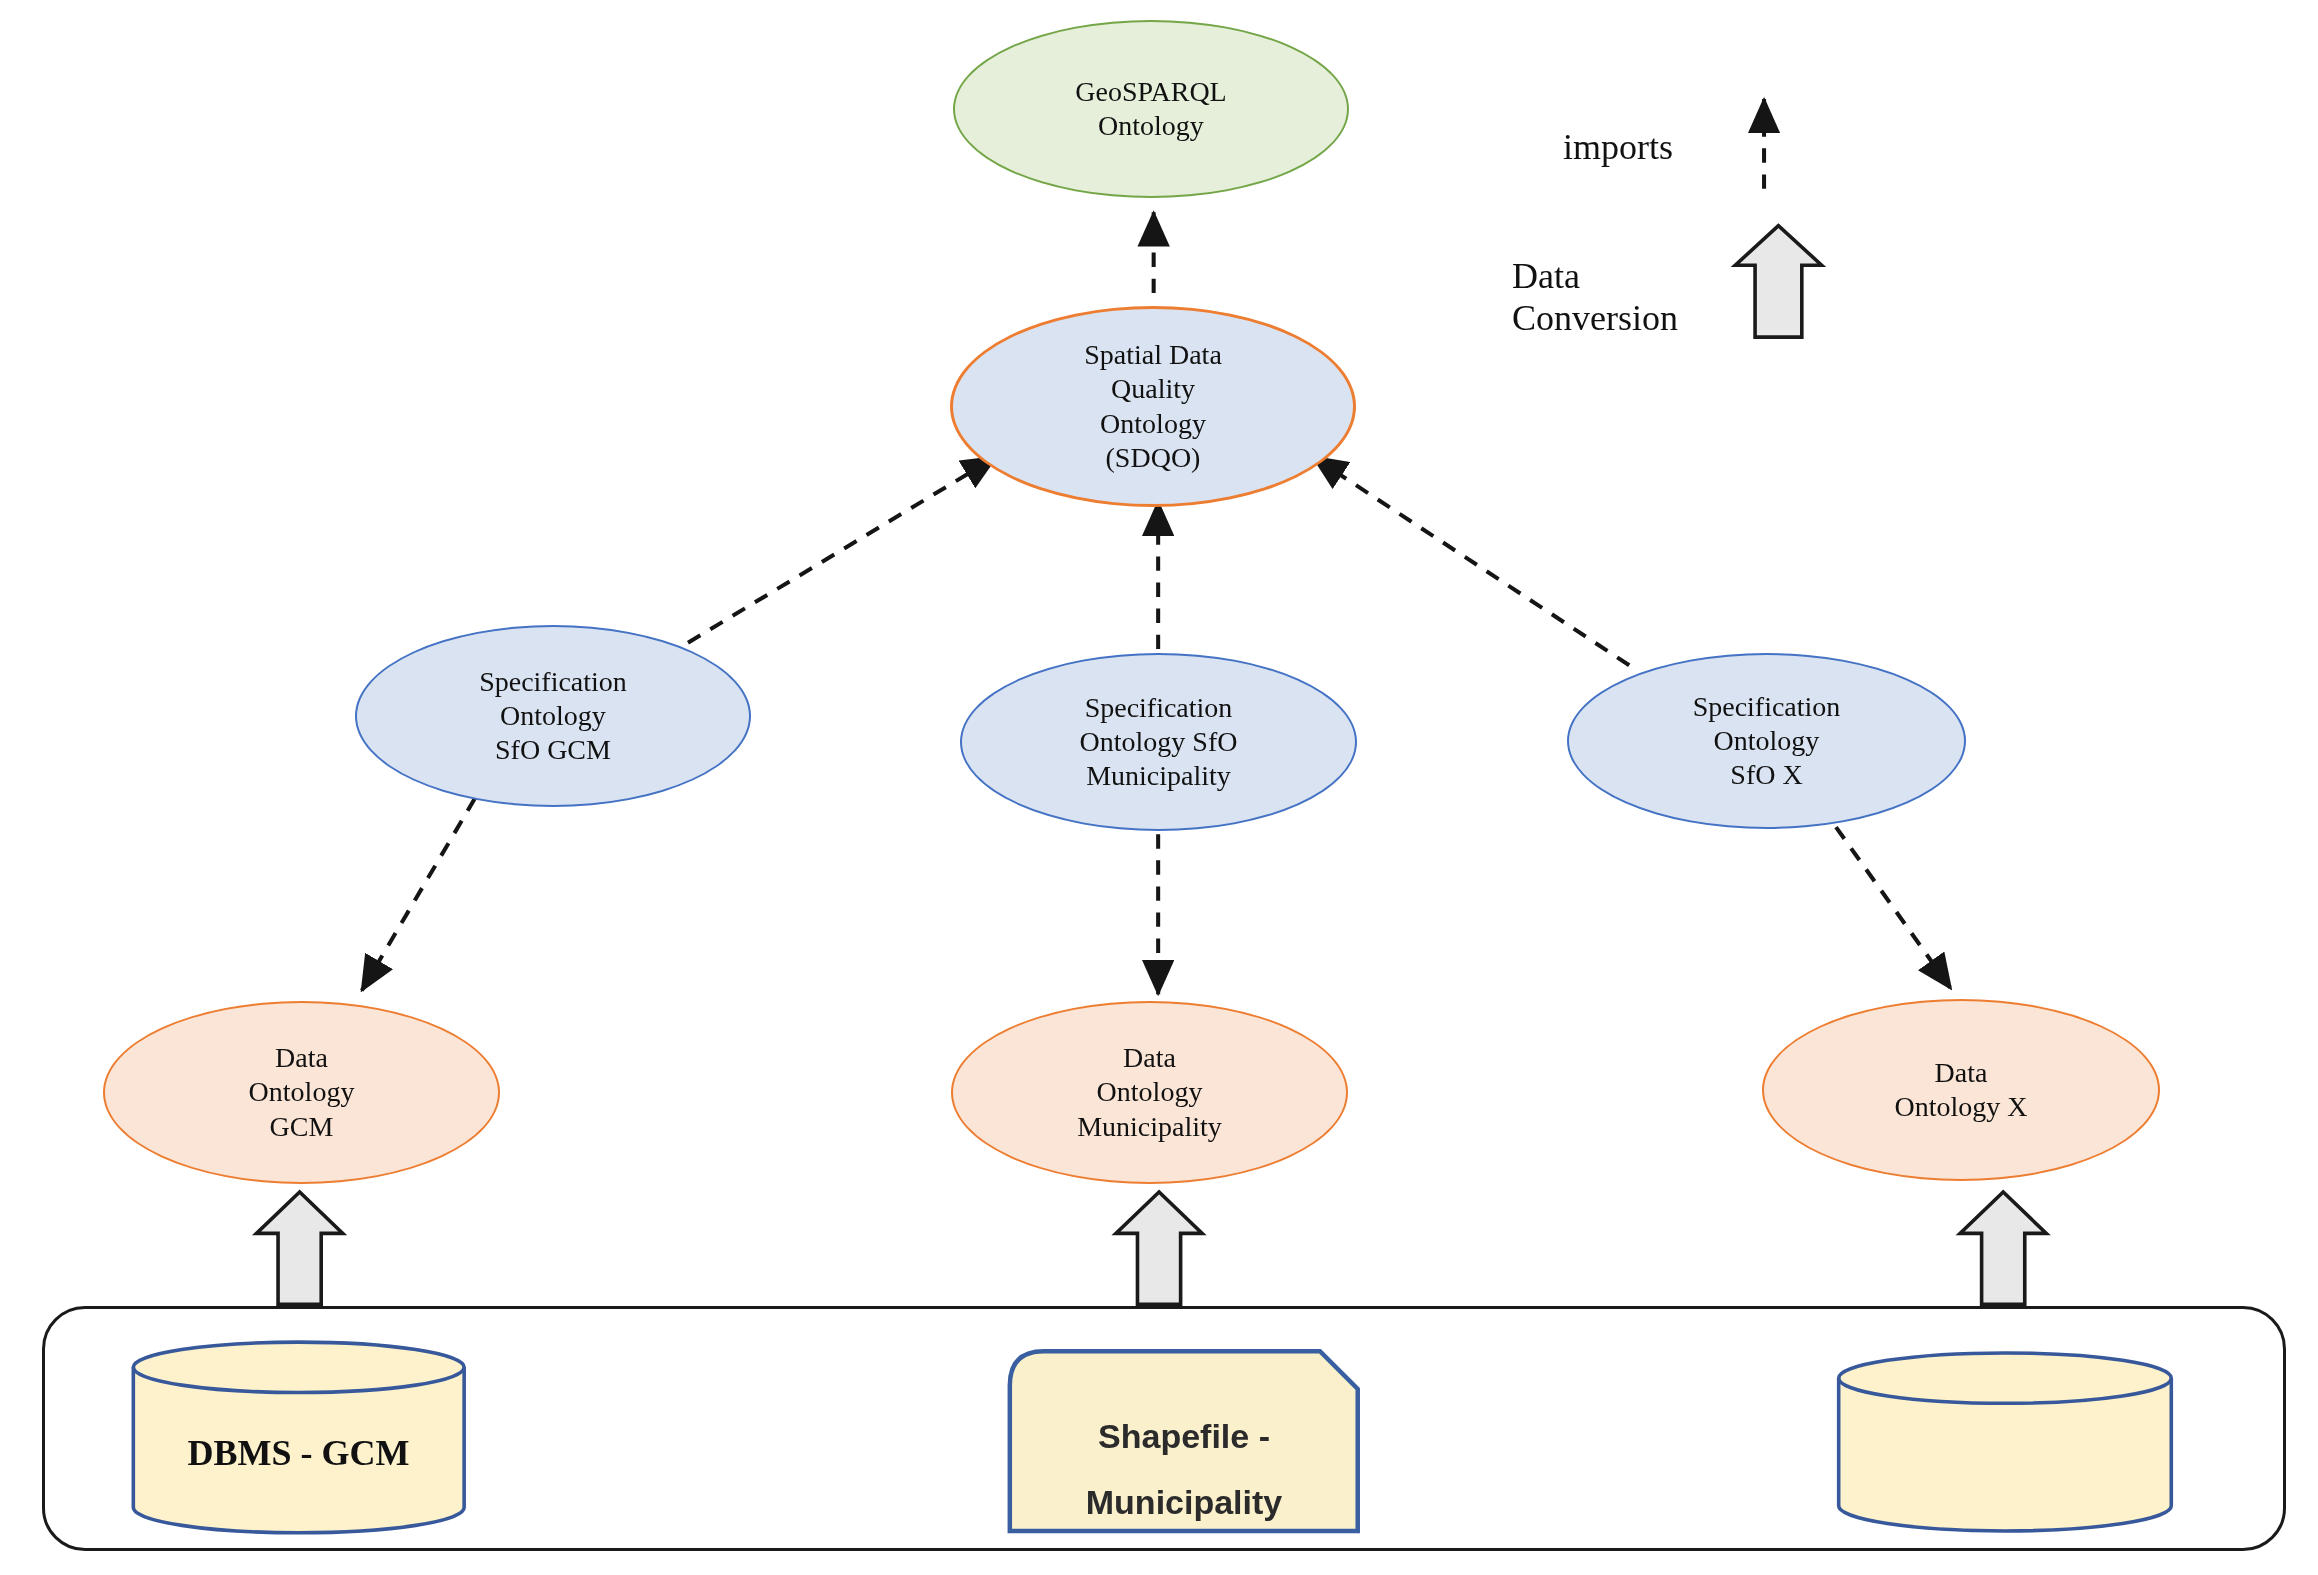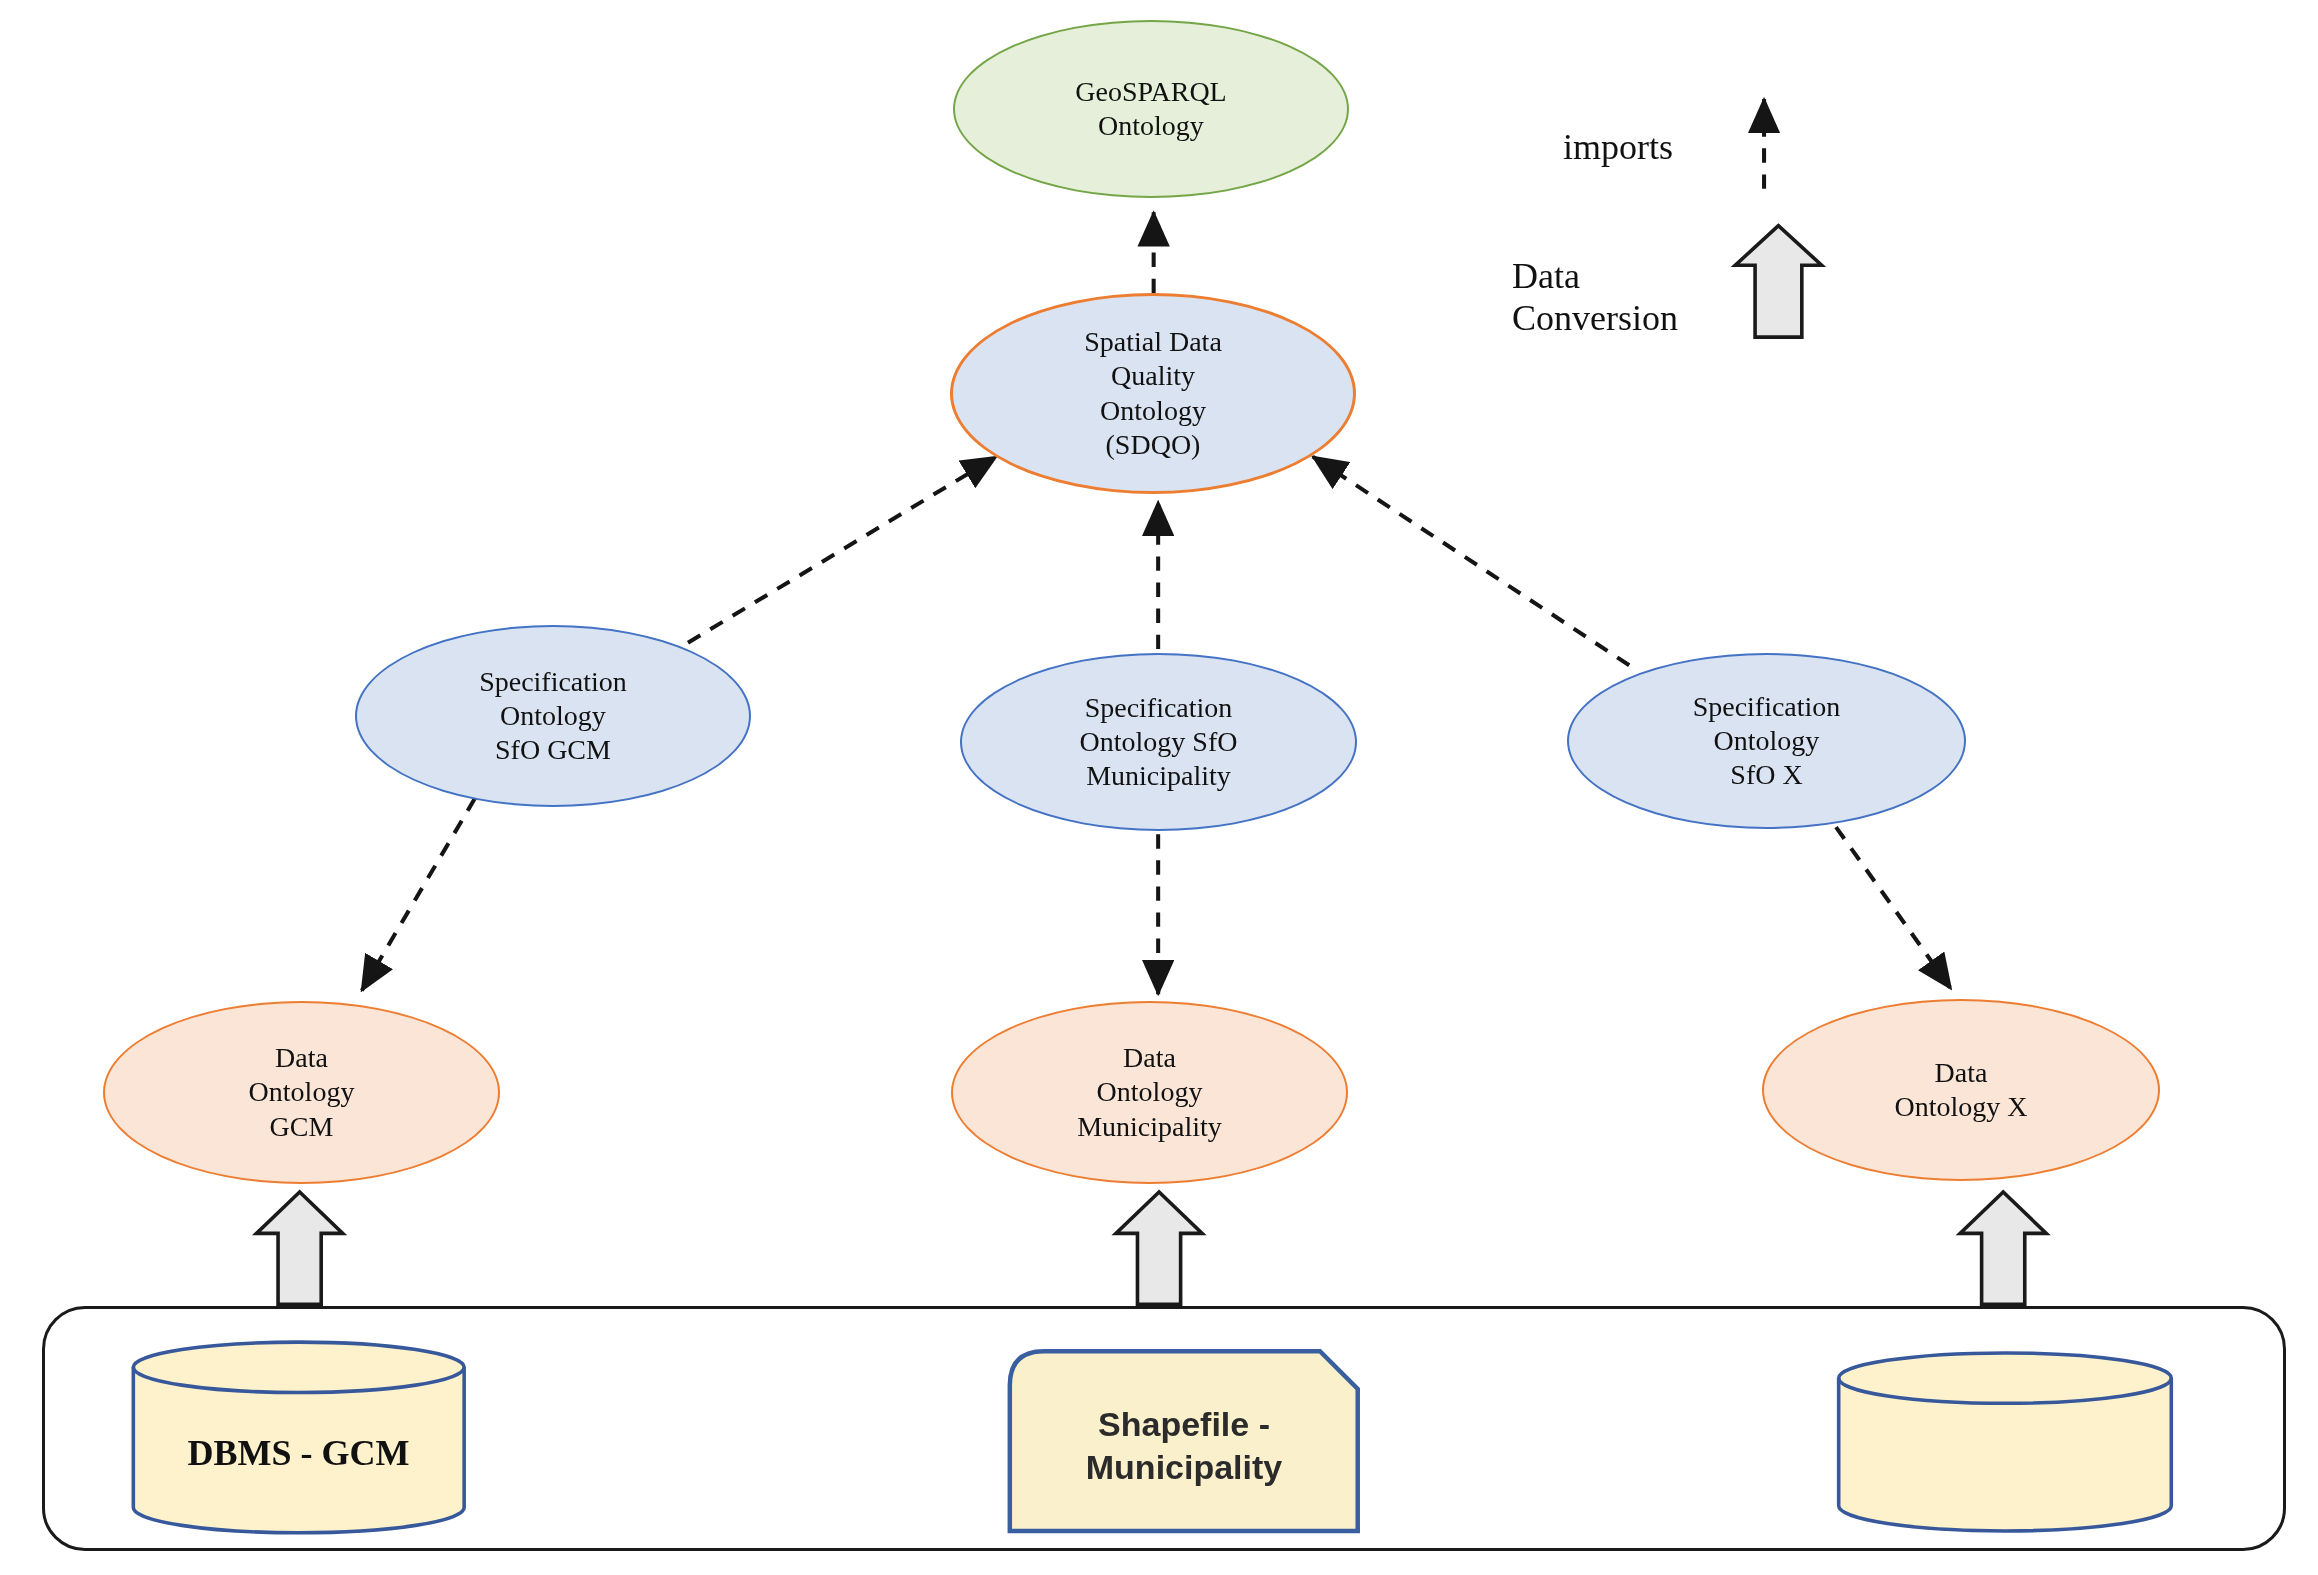--- a/index.html
+++ b/index.html
@@ -11,21 +11,21 @@
   .n-blue{background:#dae3f1;border:2.7px solid #4472c4;}
   .n-blue-orange{background:#dae3f1;border:3.6px solid #ed7d31;}
   .n-peach{background:#fbe5d6;border:2.7px solid #ed7d31;}
   .container-box{position:absolute;left:42px;top:1306px;width:2244px;height:245px;
         background:#ffffff;border:3.6px solid #1a1a1a;border-radius:43px;box-sizing:border-box;}
   .svg-layer{position:absolute;left:0;top:0;width:2319px;height:1575px;}
   .shape-label{position:absolute;text-align:center;color:#111;white-space:pre-line;font-weight:bold;}
   .lbl-serif40{font-size:36px;}
   .lbl-sparql{font-size:36px;line-height:56px;}
   .lbl-shapefile{font-family:"Liberation Sans","DejaVu Sans",sans-serif;font-weight:700;
-        font-size:34px;line-height:43px;color:#2b2b2b;}
+        font-size:34px;line-height:66px;color:#2b2b2b;}
   .legend-text{position:absolute;font-size:36px;color:#111;white-space:pre-line;line-height:42px;}
 </style>
 </head>
 <body>
 
 <div class="canvas">
 
   <div class="container-box"></div>
 
   <svg class="svg-layer" viewBox="0 0 2579 1752">
@@ -62,21 +62,21 @@
 
     <g>
       <path d="M 2045,1533 A 185,28 0 1 1 2415,1533 L 2415,1675 A 185,28 0 0 1 2045,1675 Z" fill="#fdf2cc" stroke="#37589b" stroke-width="4"></path>
       <path d="M 2045,1533 A 185,28 0 0 0 2415,1533" fill="none" stroke="#37589b" stroke-width="4"></path>
     </g>
   </svg>
 
   <div class="node n-green" style="left:953px;top:20px;width:396px;height:178px;">GeoSPARQL
 Ontology</div>
 
-  <div class="node n-blue-orange" style="left:950px;top:293px;width:406px;height:201px;">Spatial Data
+  <div class="node n-blue-orange" style="left:950px;top:306px;width:406px;height:201px;">Spatial Data
 Quality
 Ontology
 (SDQO)</div>
 
   <div class="node n-blue" style="left:355px;top:625px;width:396px;height:182px;">Specification
 Ontology
 SfO GCM</div>
 
   <div class="node n-blue" style="left:960px;top:653px;width:397px;height:178px;">Specification
 Ontology SfO

